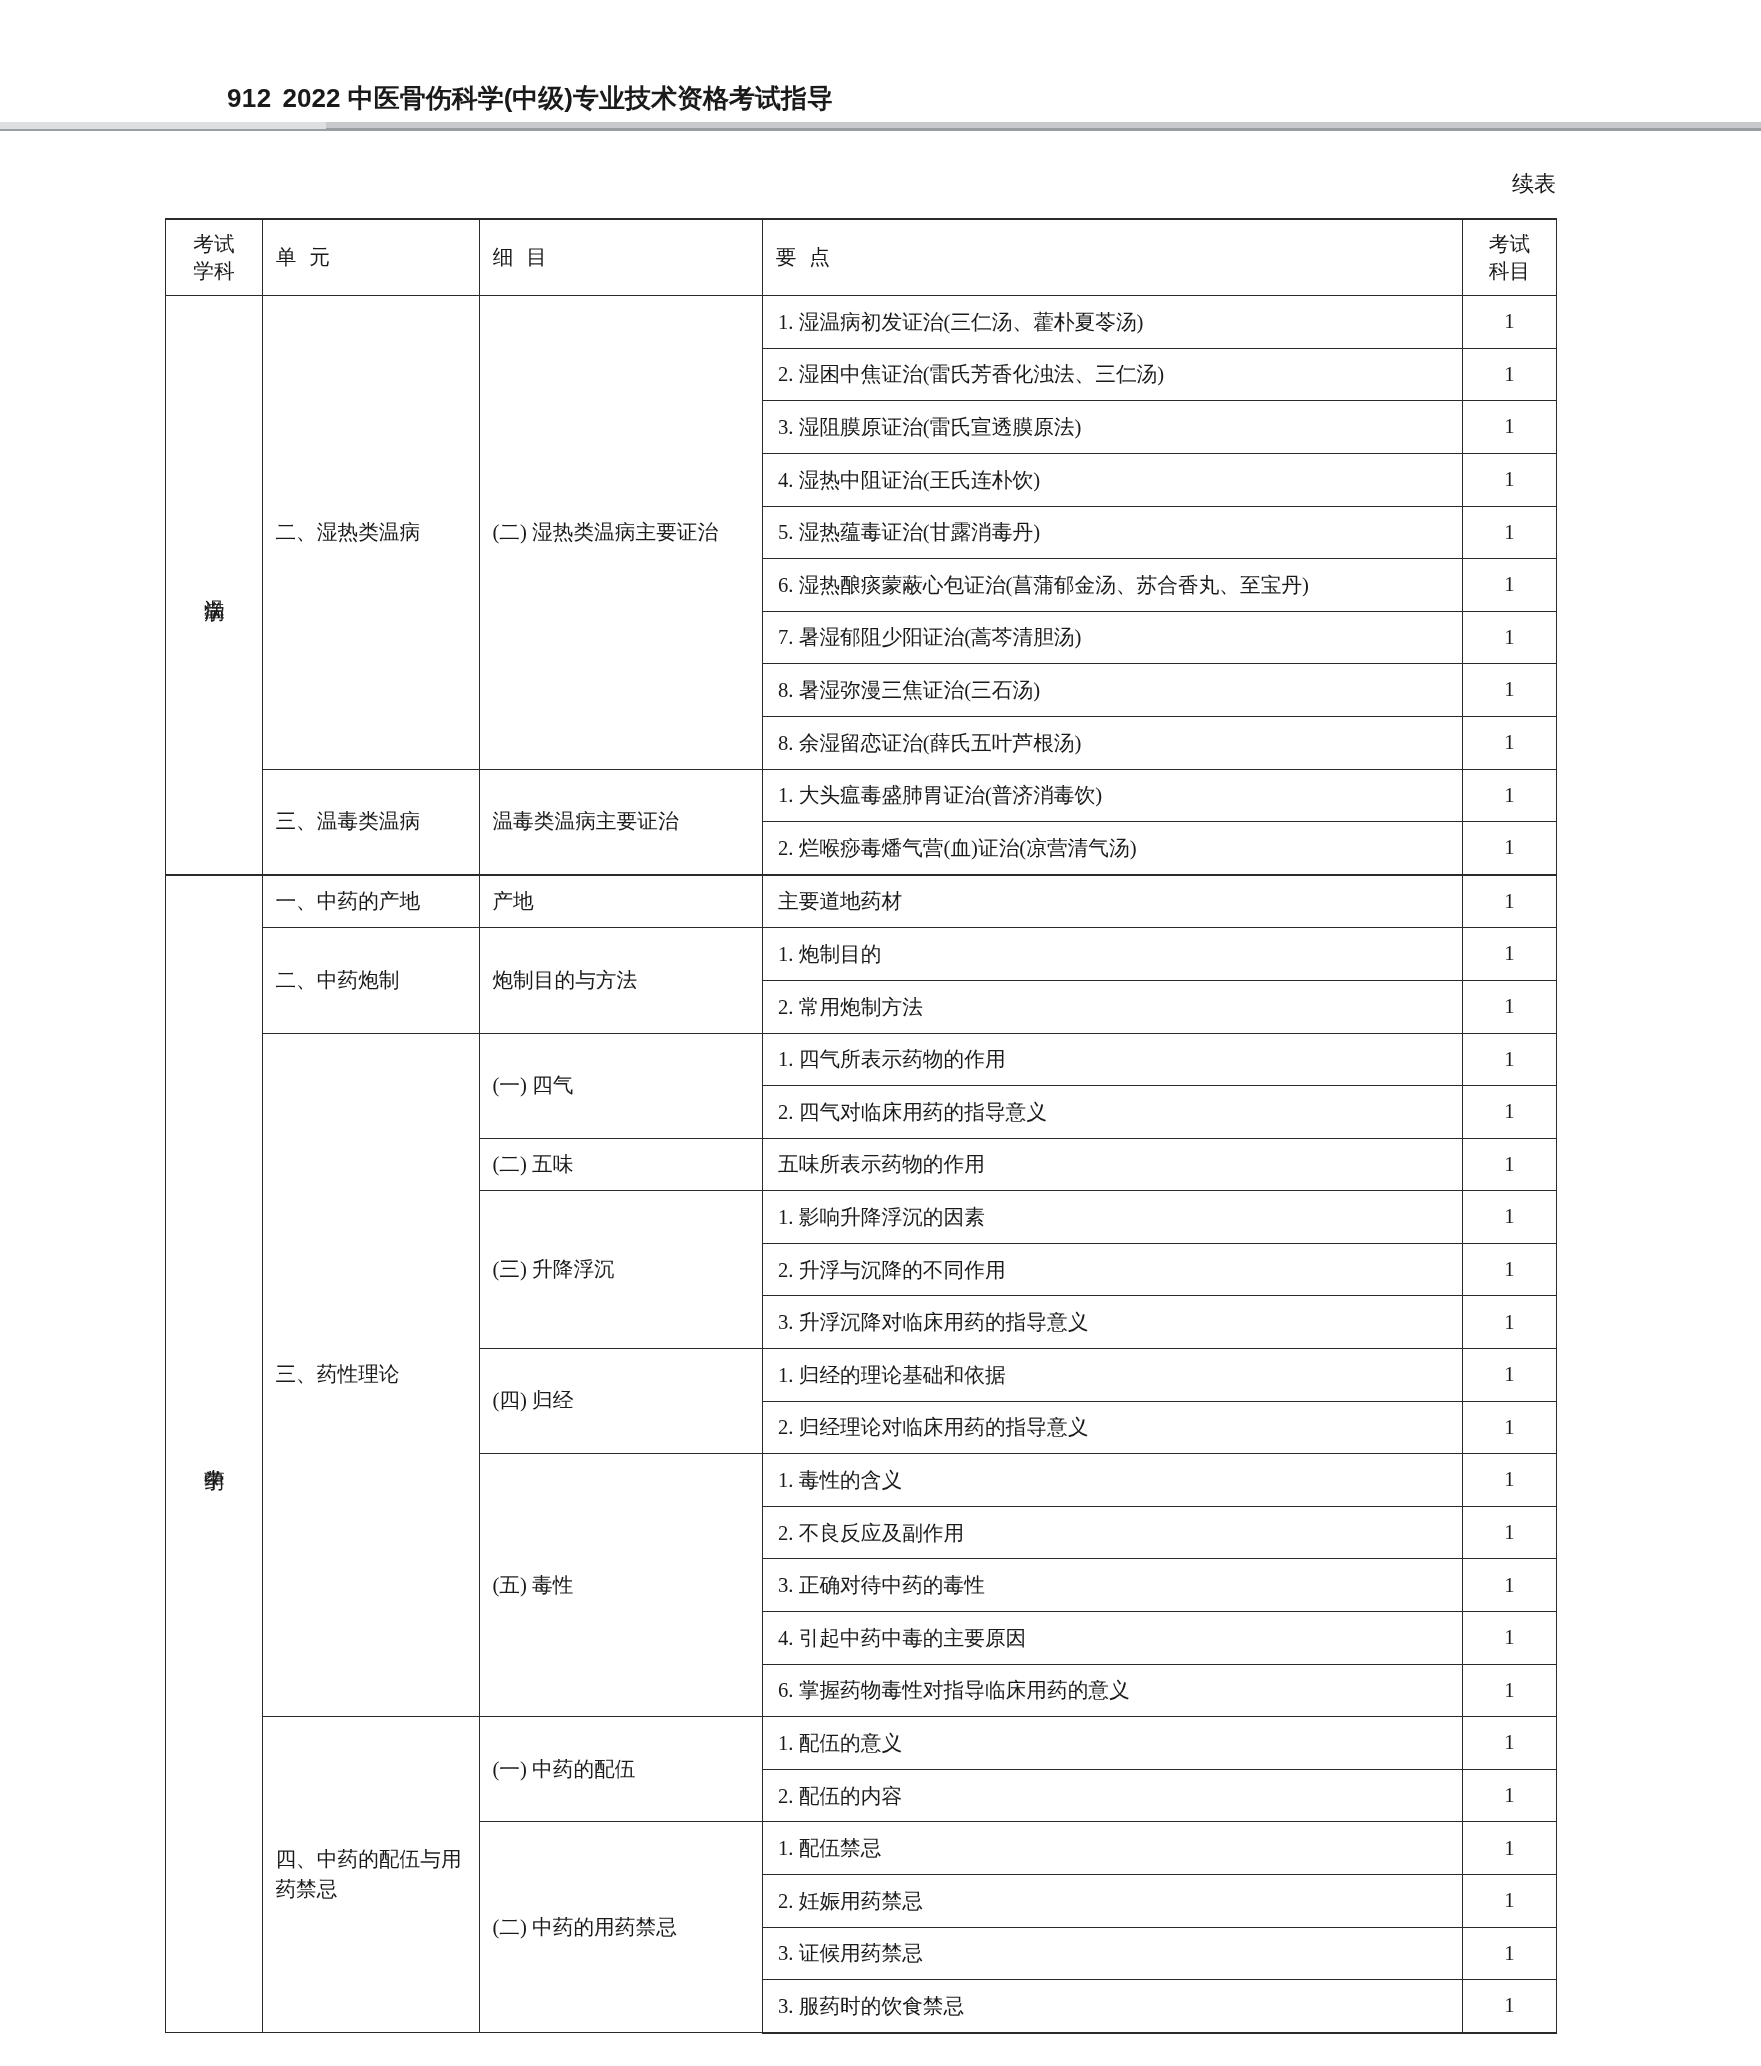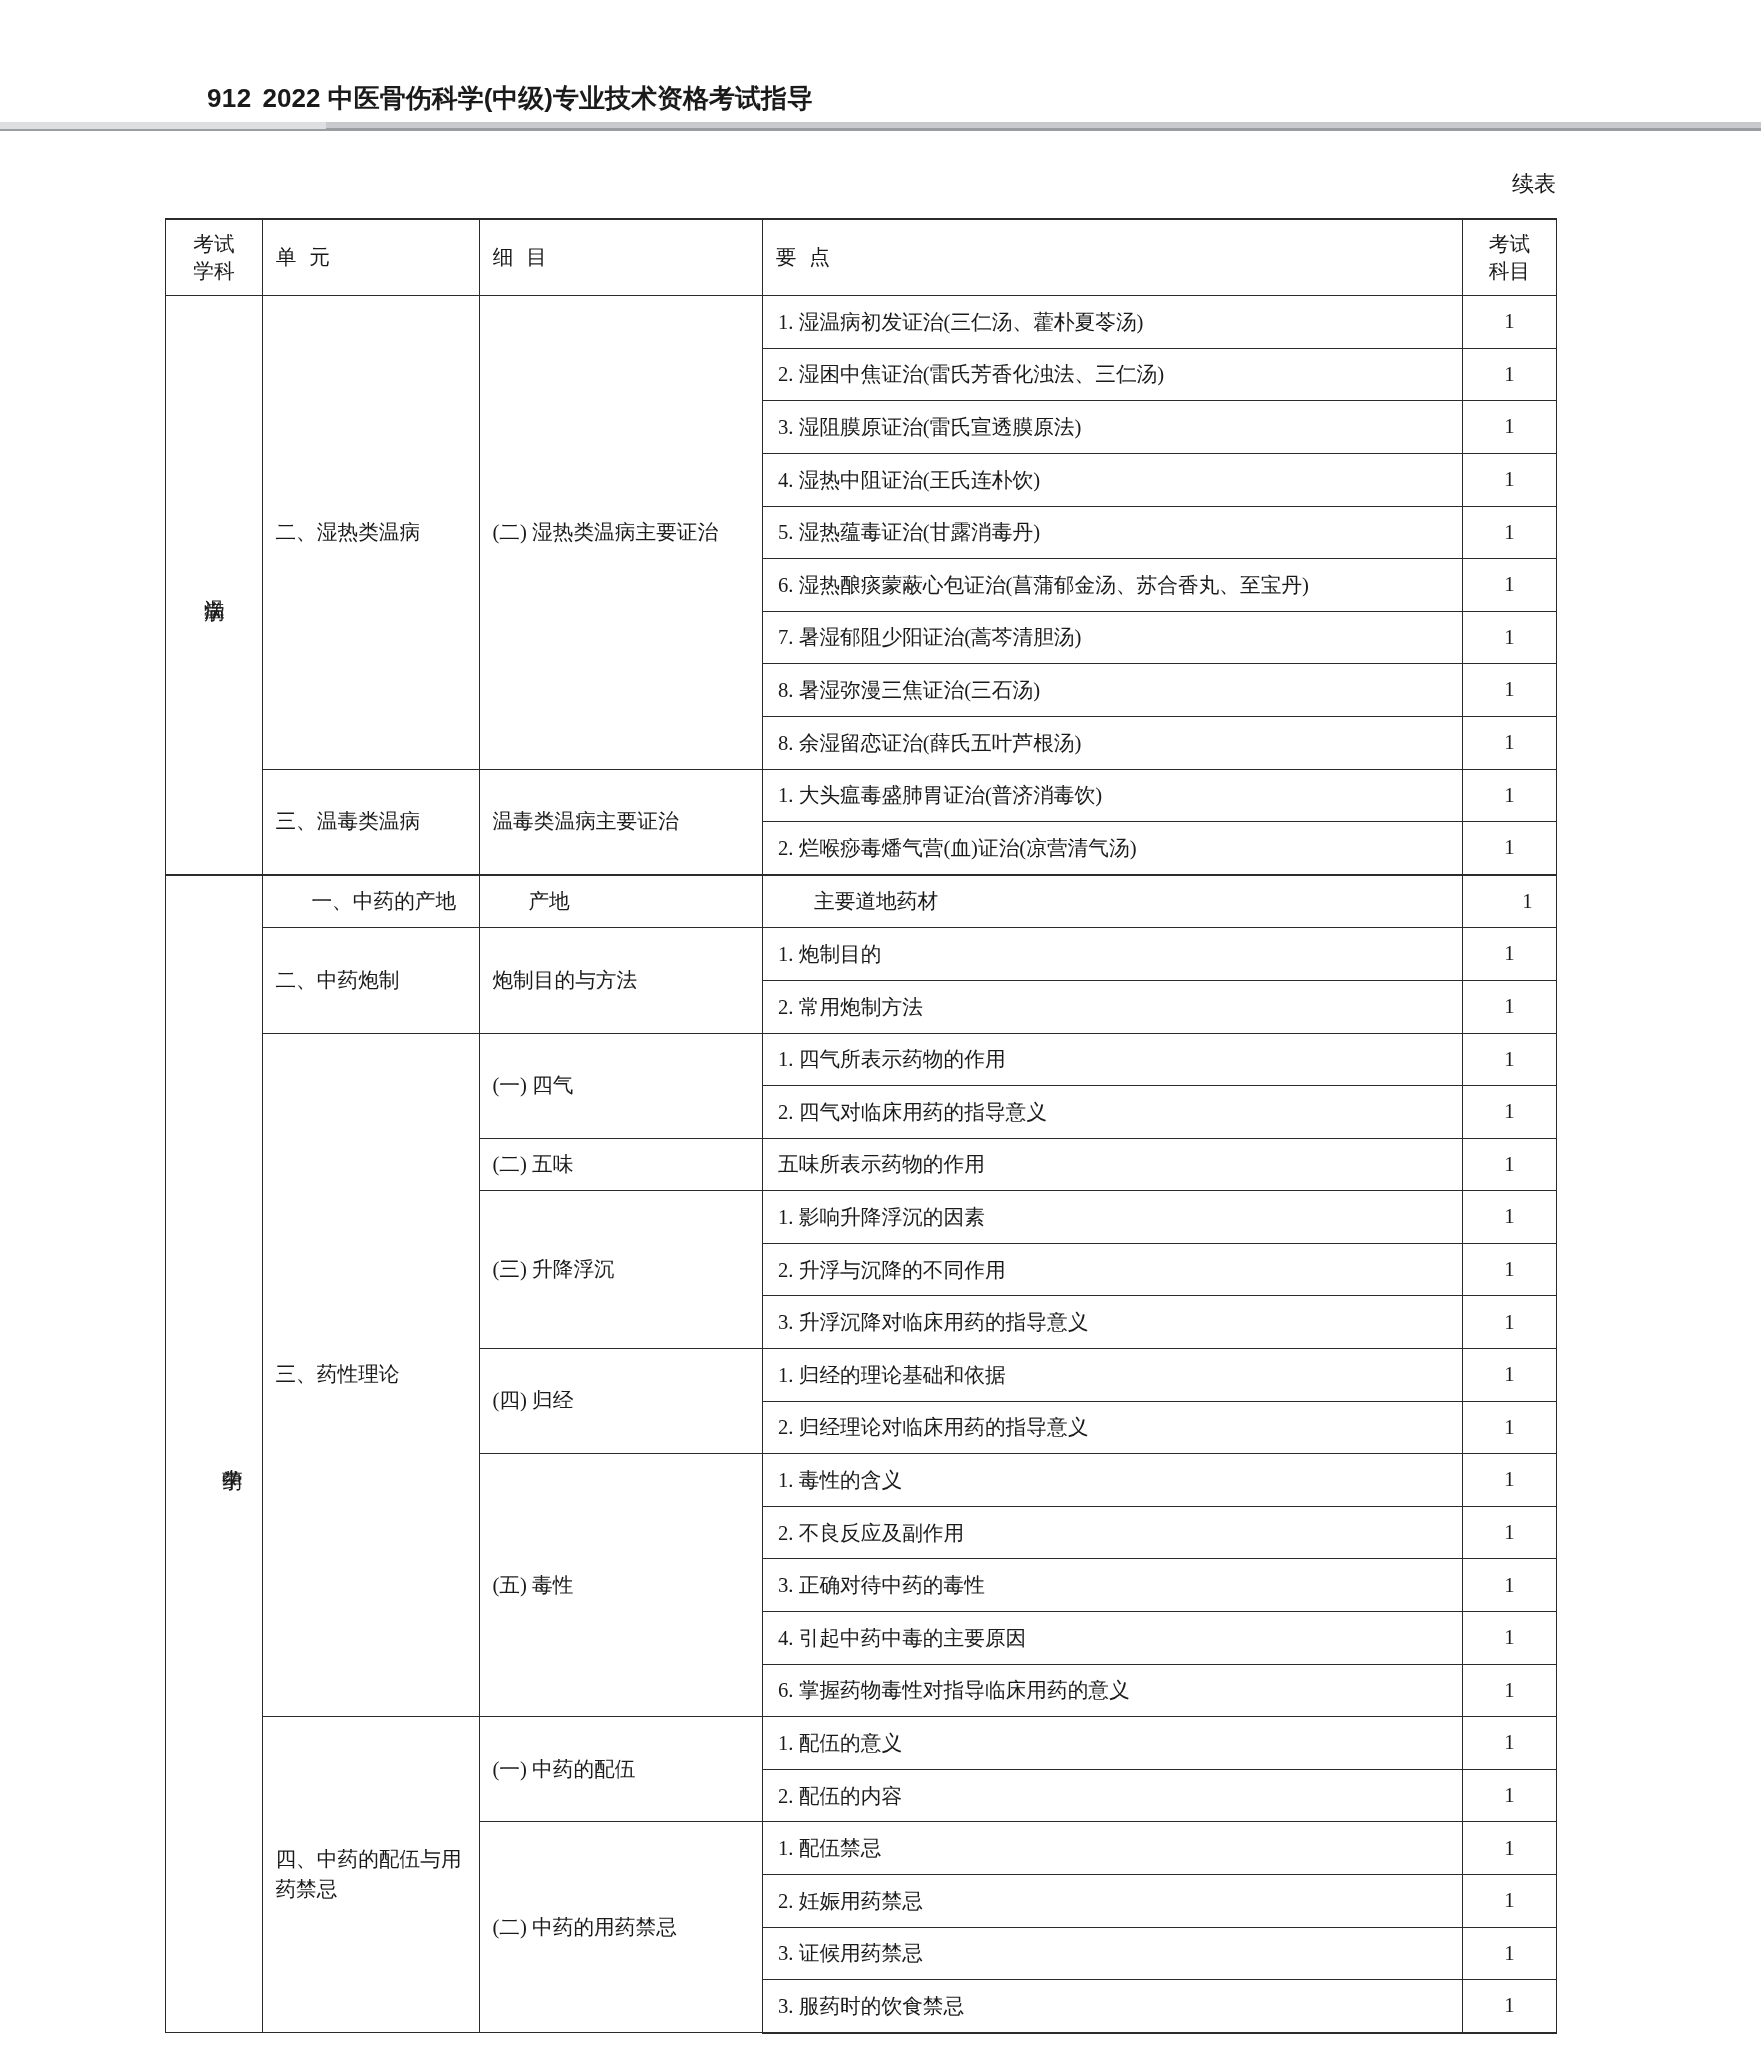--- a/index.html
+++ b/index.html
@@ -16,20 +16,21 @@
     overflow: hidden;
   }
 
   
   .page-header {
     position: absolute;
     left: 0;
     top: 70px;
     width: 1541px;
     height: 50px;
+    padding-left: 20px;
   }
   .page-header-inner {
     display: flex;
     align-items: flex-end;
     padding-left: 207px;
     height: 41px;
   }
   .folio {
     font-family: "Liberation Sans", "DejaVu Sans", sans-serif;
     font-weight: bold;
@@ -93,21 +94,20 @@
   .syllabus-table tr.head-row td {
     border-top: 2.9px solid #2b2b2b;
     border-bottom: 1.2px solid #2b2b2b;
   }
   .syllabus-table tr.last-row td {
     border-bottom: 2.9px solid #2b2b2b;
   }
   
   .syllabus-table tr.block-start td {
     border-top: 2.1px solid #2b2b2b;
-    padding-left: 36px;
   }
 
   col.c-subject  { width: 97px; }
   col.c-unit     { width: 217px; }
   col.c-detail   { width: 283px; }
   col.c-points   { width: 700px; }
   col.c-exam     { width: 94px; }
 
   .cell {
     padding: 10.7px 12.4px;

